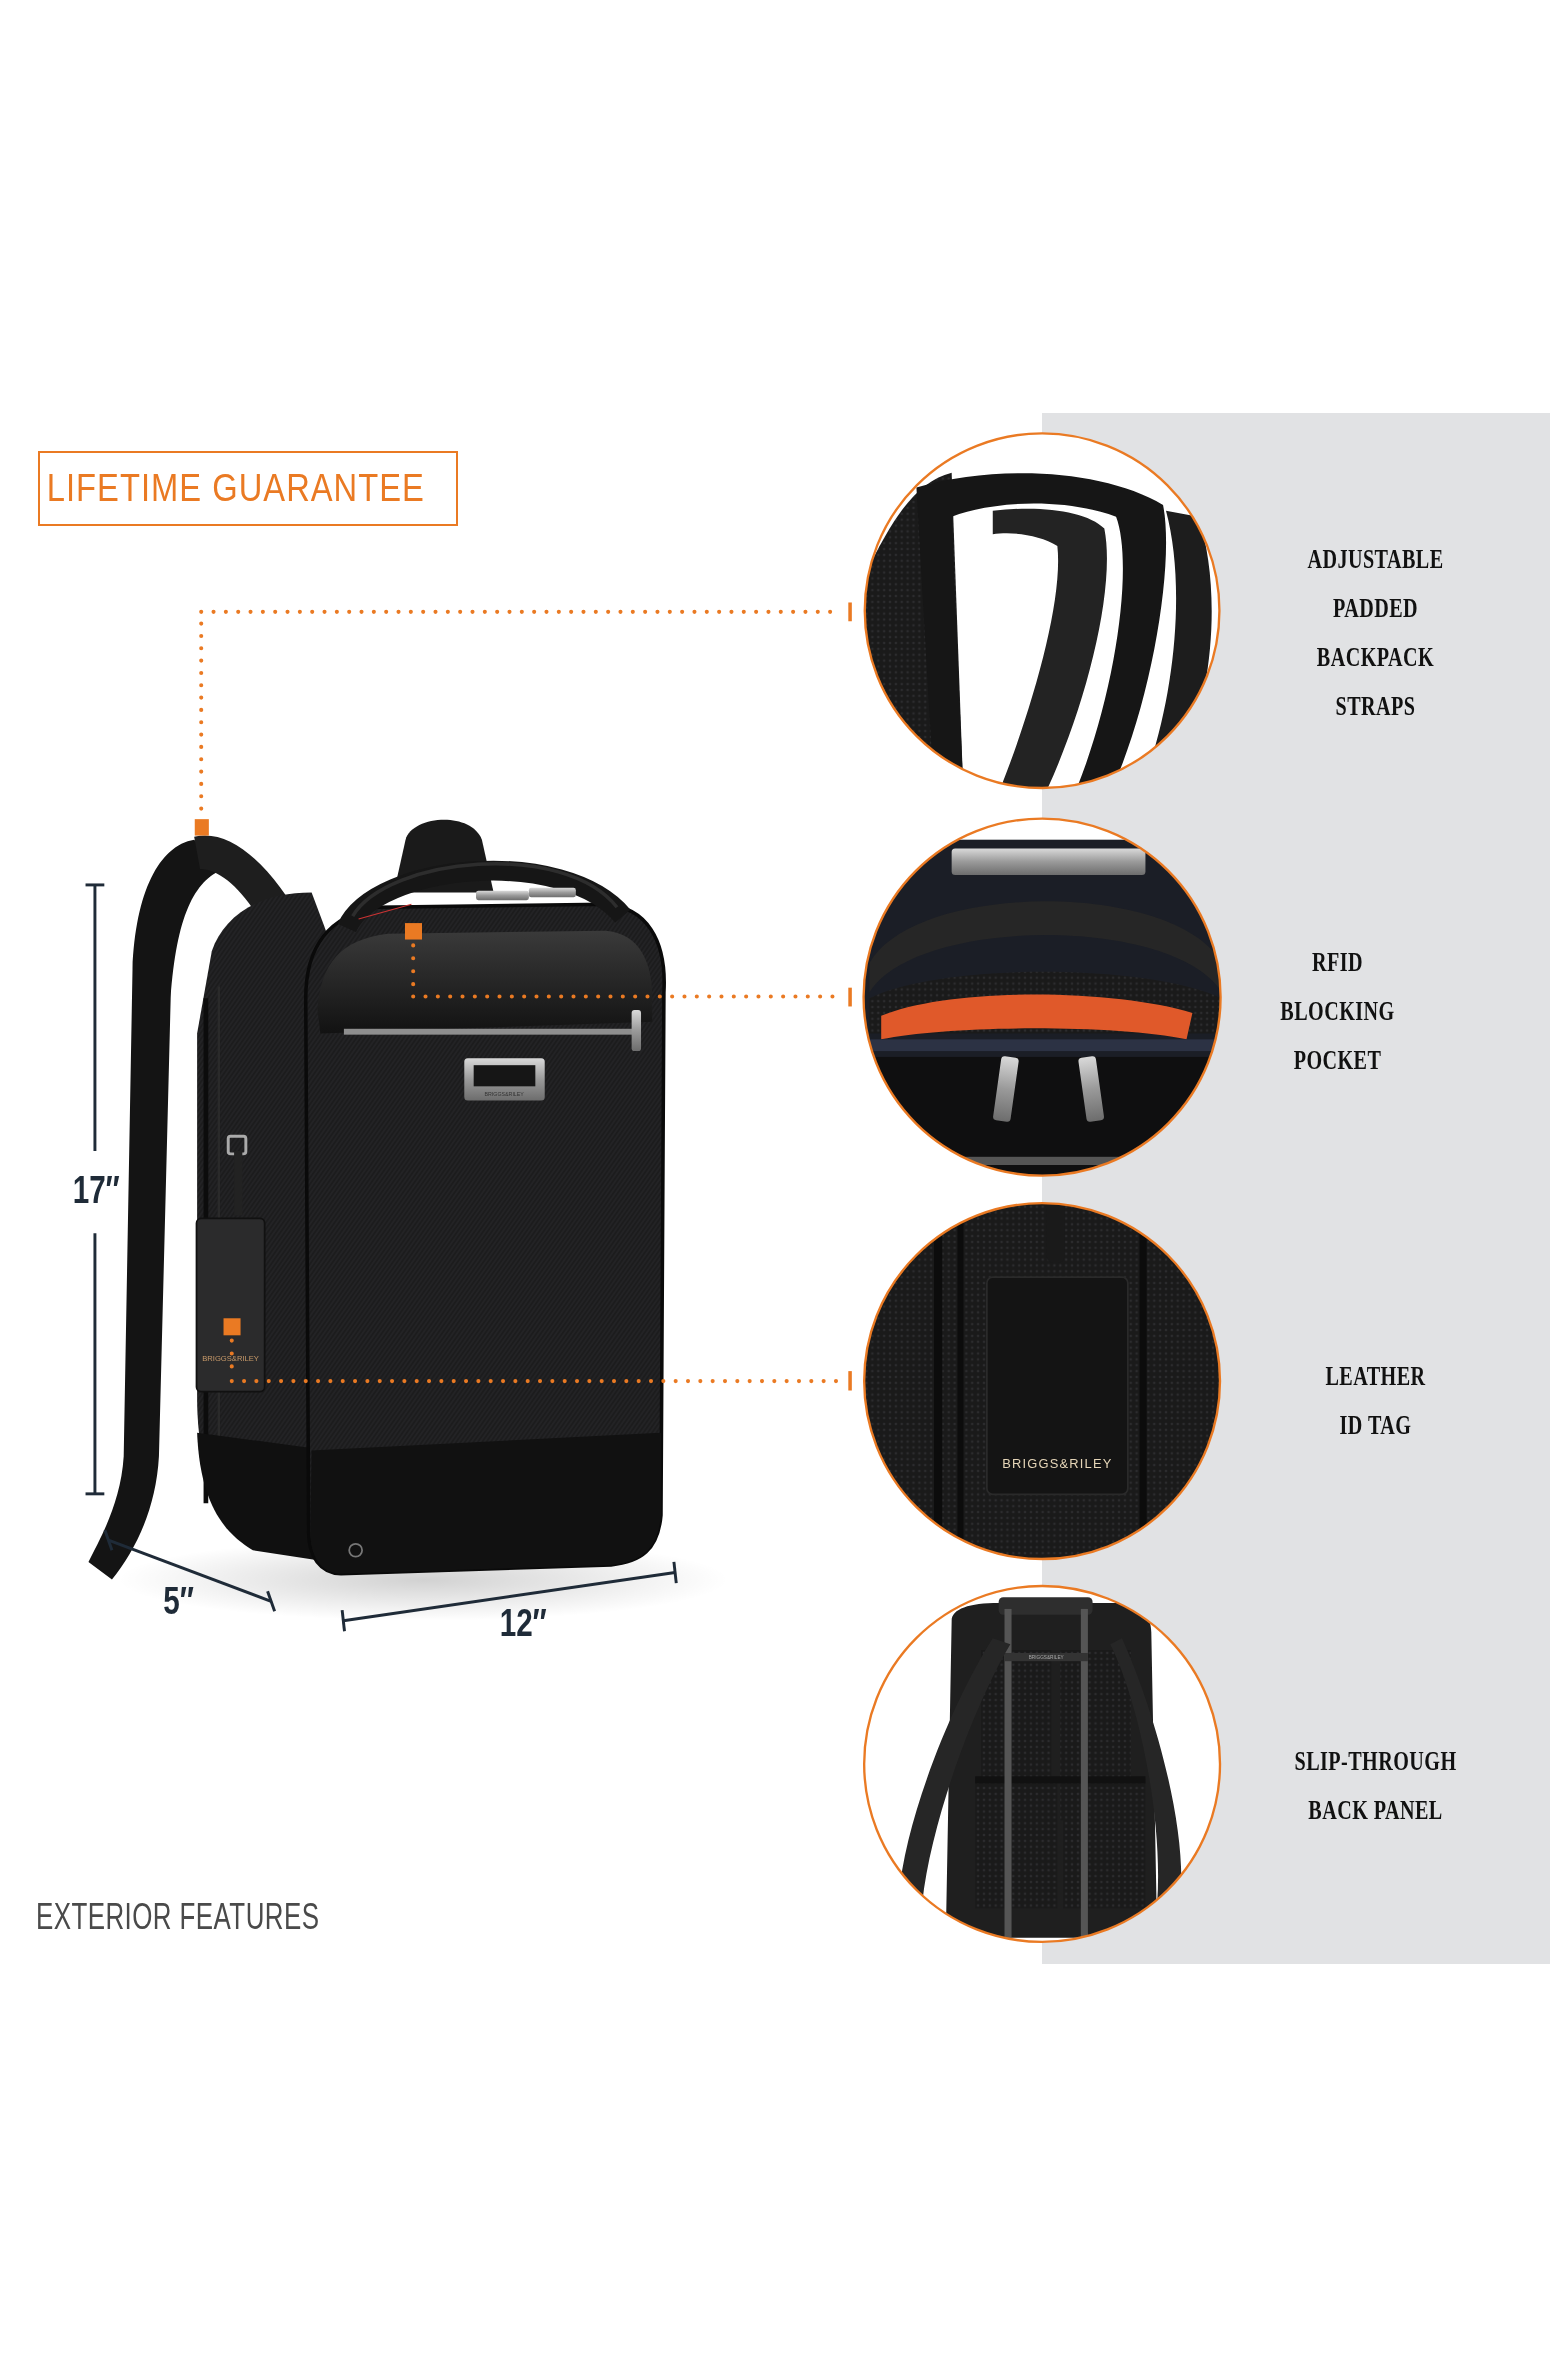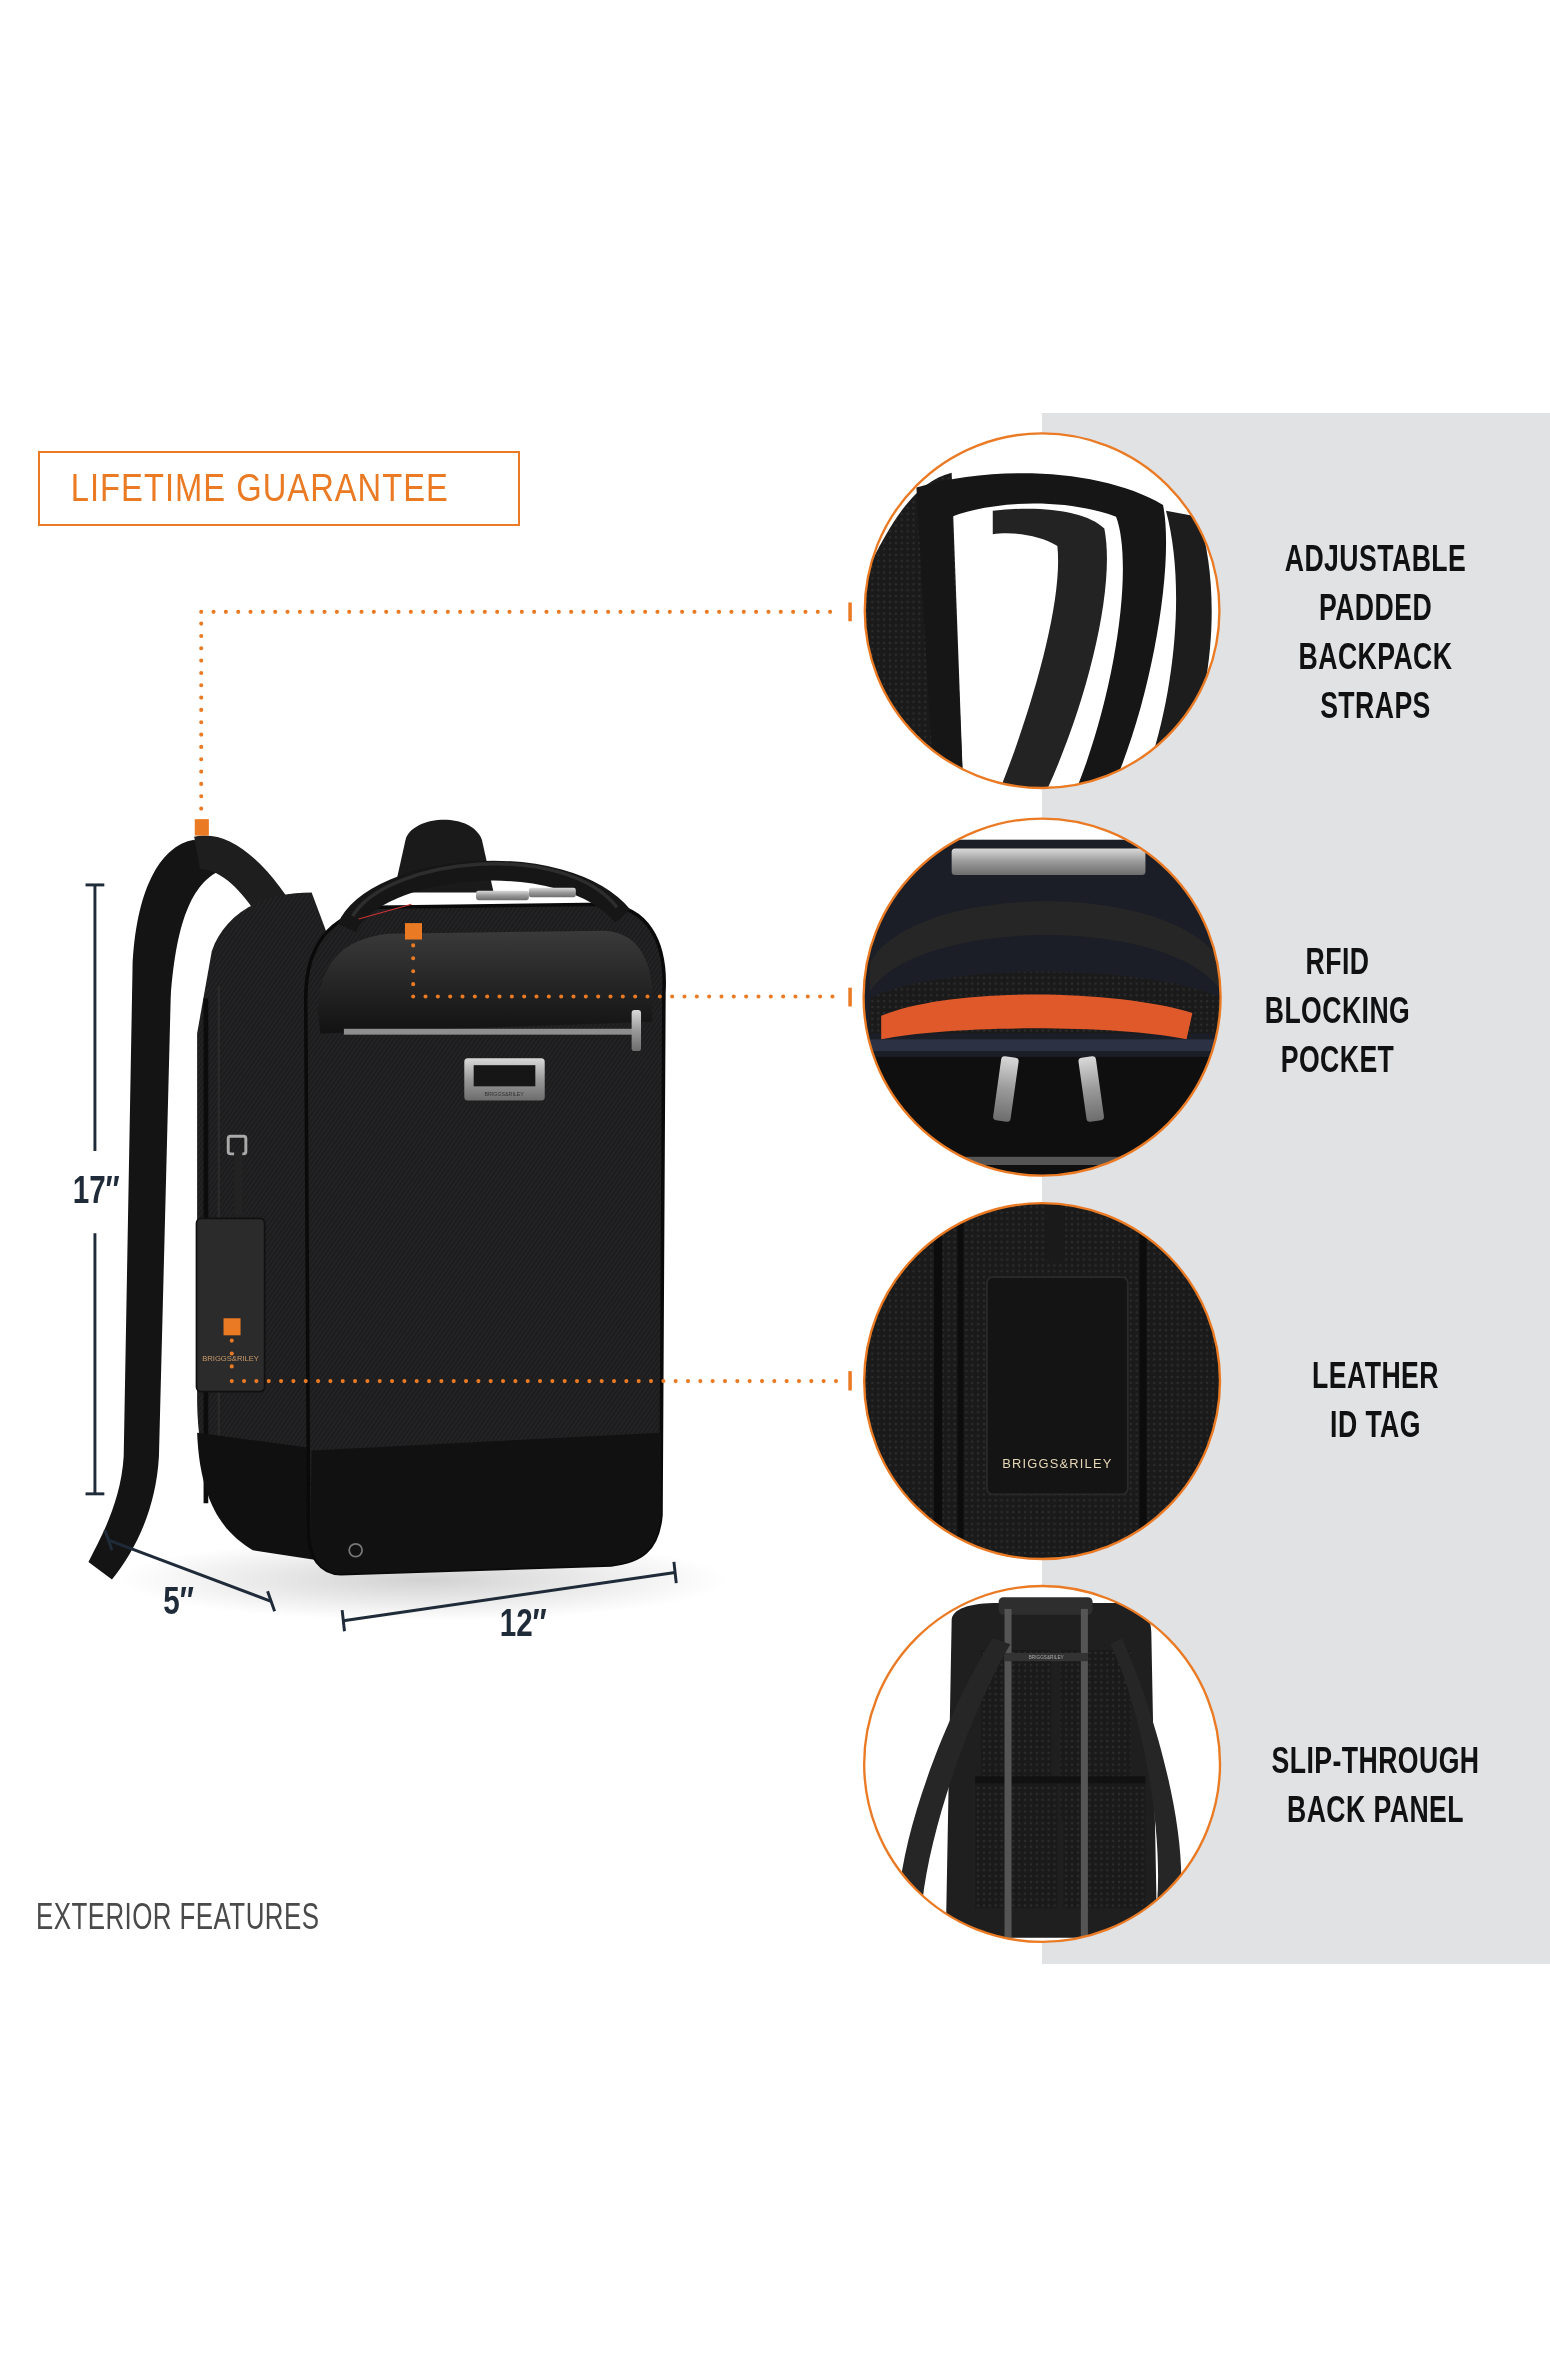--- a/index.html
+++ b/index.html
@@ -1,25 +1,25 @@
 <!DOCTYPE html>
 <html style="font-size:9.4px"><head>
 <meta charset="utf-8">
 <style>
   html, body { margin:0; padding:0; background:#ffffff; }
   body { width:1551px; height:2377px; position:relative; overflow:hidden;
          font-family:"Liberation Sans", "DejaVu Sans", sans-serif; }
   .abs { position:absolute; }
   #gray-panel { left:1042px; top:413px; width:508px; height:1551px; background:#e1e2e4; }
-  #guarantee-box { left:38px; top:451px; width:482px; height:75px; border:2.3px solid #ea7a23;
-                   box-sizing:border-box; display:flex; align-items:center; justify-content:flex-start; }
+  #guarantee-box { left:38px; top:451px; width:420px; height:75px; border:2.3px solid #ea7a23;
+                   box-sizing:border-box; display:flex; align-items:center; justify-content:flex-end; }
   #guarantee-text { color:#ea7a23; font-family:"Liberation Sans", sans-serif; font-size:38px;
                     letter-spacing:1.2px; transform:scaleX(0.86); white-space:nowrap; font-weight:normal; }
-  .feature-label { width:329px; text-align:center; color:#111; font-family:Liberation Sans, sans-serif;
-                   font-weight:bold; font-size:37px; line-height:49px; letter-spacing:0.6px; }
+  .feature-label { width:329px; text-align:center; color:#111; font-family:Liberation Serif, serif;
+                   font-weight:bold; font-size:28px; line-height:49px; letter-spacing:0.6px; }
   .feature-label .ln { display:block; transform:scaleX(0.72); transform-origin:center; white-space:nowrap; }
   #exterior-label { left:36px; top:1896px; color:#4a4a4a; font-size:36px; letter-spacing:0.6px;
                     transform:scaleX(0.72); transform-origin:left center; white-space:nowrap; }
   .dim-label { color:#1f2b38; font-size:38px; font-weight:bold; transform:scaleX(0.78); white-space:nowrap; }
   svg { position:absolute; left:0; top:0; }
 </style>
 </head>
 <body>
 
 <div id="gray-panel" class="abs"></div>

